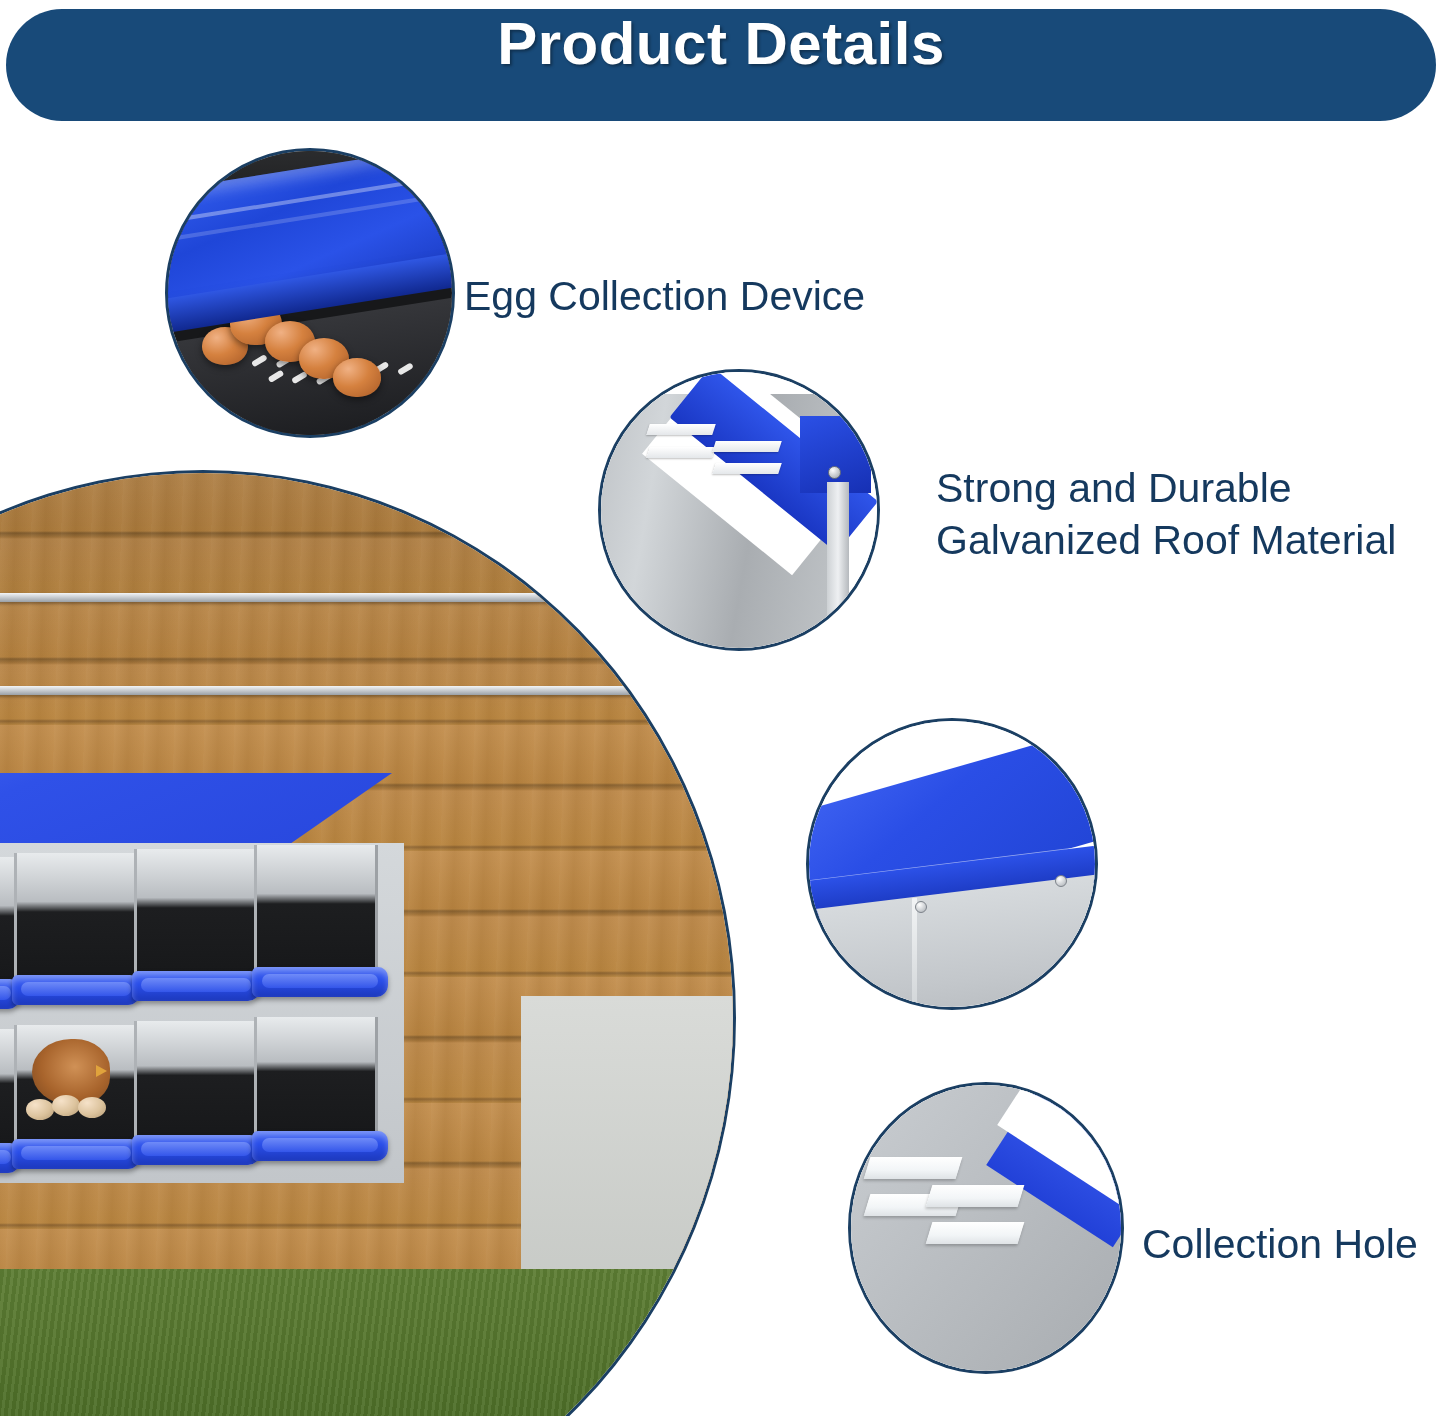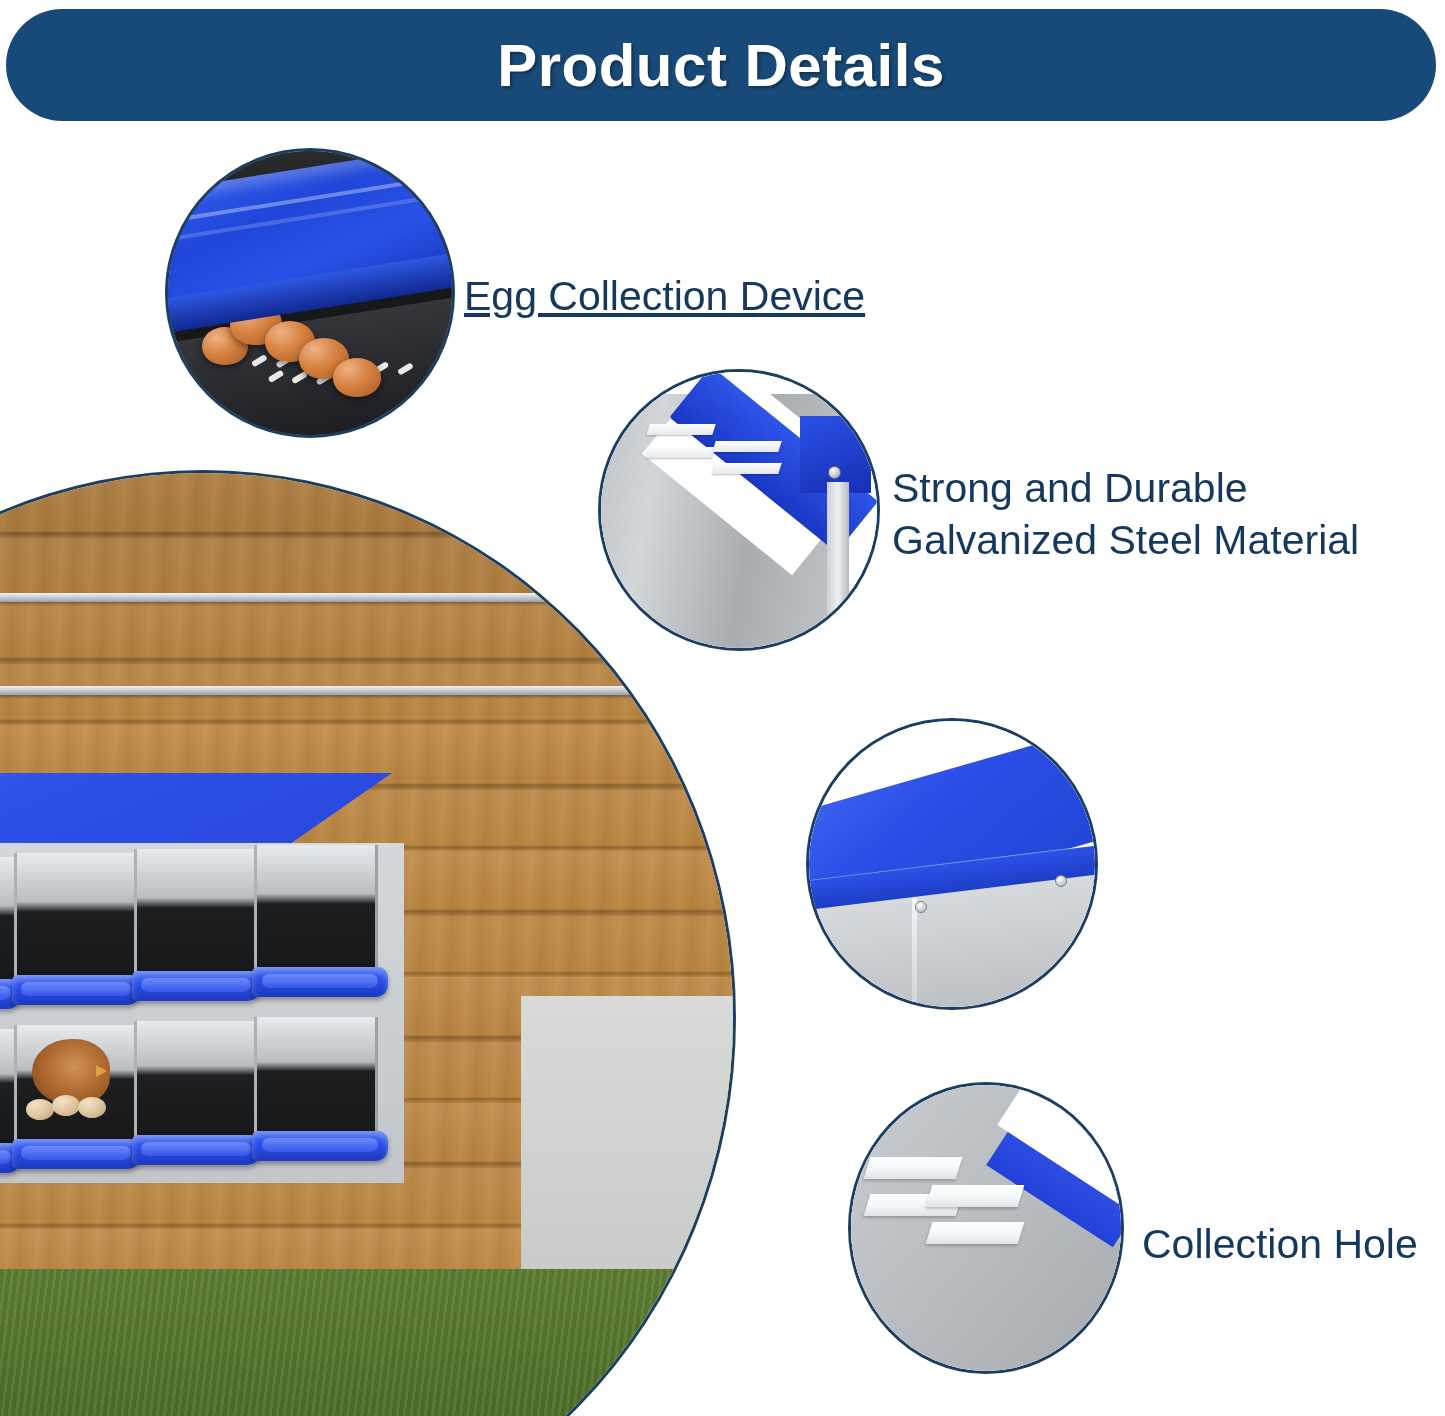--- a/index.html
+++ b/index.html
@@ -21,42 +21,41 @@
   
   .banner {
     position: absolute;
     left: 6px;
     top: 9px;
     width: 1430px;
     height: 112px;
     background: #184A79;
     border-radius: 60px;
     display: flex;
-    align-items: center;
     justify-content: center;
   }
   .banner-title {
     color: #ffffff;
     font-size: 60px;
     font-weight: bold;
     letter-spacing: 0.5px;
     text-shadow: 2px 2px 3px rgba(0,0,0,0.35);
     white-space: nowrap;
   }
 
   
   .callout-label {
     position: absolute;
     color: #15395E;
     font-size: 41px;
     line-height: 1.28;
     white-space: nowrap;
   }
-  #label-egg      { left: 464px;  top: 270px; text-decoration: underline; }
-  #label-steel    { left: 892px;  top: 462px; }
+  #label-egg      { left: 464px;  top: 270px; }
+  #label-steel    { left: 936px;  top: 462px; }
   #label-roof     { left: 1110px; top: 832px; }
   #label-vent     { left: 1142px; top: 1218px; }
 
   
   .photo-circle {
     position: absolute;
     border-radius: 50%;
     border: 3px solid #1B3F63;
     overflow: hidden;
     background: #ffffff;
@@ -397,21 +396,21 @@
       <div class="vent v2"></div>
       <div class="vent v3"></div>
       <div class="vent v4"></div>
       <div class="edge-strip"></div>
       <div class="screw"></div>
     </div>
   </div>
 
   <div class="callout-label" id="label-steel">
     <div>Strong and Durable</div>
-    <div>Galvanized Steel Material</div>
+    <div>Galvanized Roof Material</div>
   </div>
 
   <div class="photo-circle" id="circle-roof">
     <div class="roof-scene">
       <div class="roof-top"></div>
       <div class="roof-hi"></div>
       <div class="roof-face"></div>
       <div class="wall"></div>
       <div class="wall-seam" style="left:36%"></div>
       <div class="rivet" style="left:37%; top:63%"></div>

